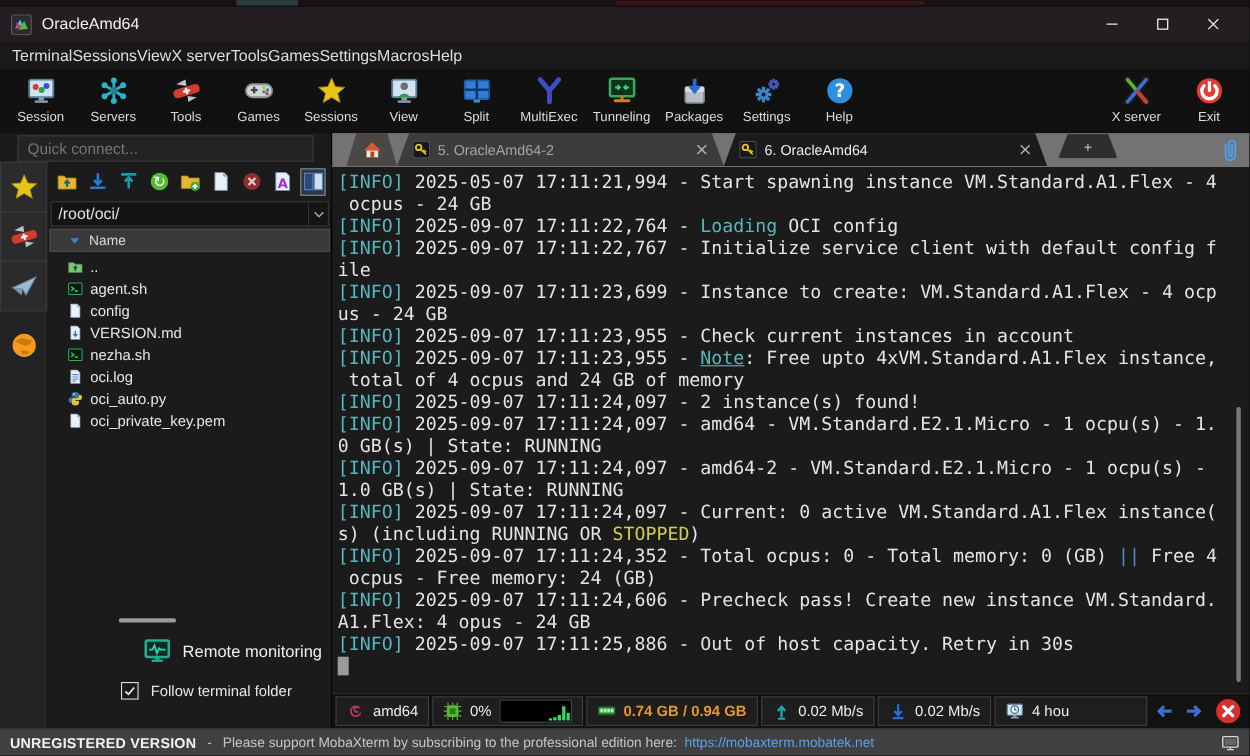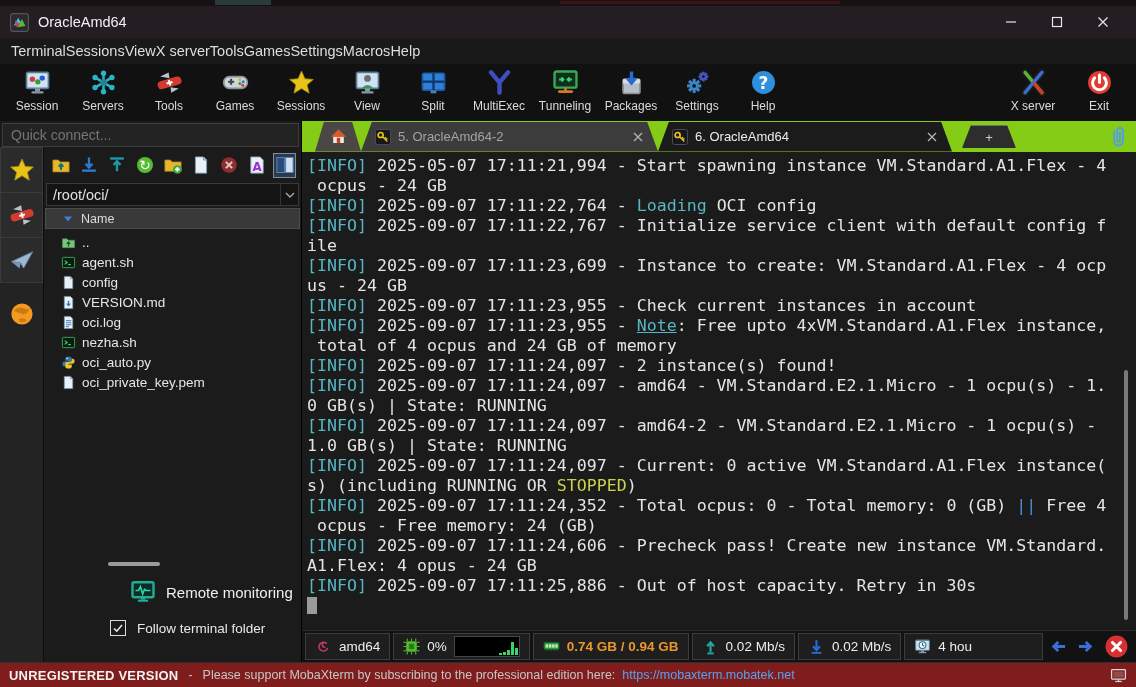--- a/index.html
+++ b/index.html
@@ -27,21 +27,21 @@
   
   .toolbar{height:57px;background:#111;display:flex;align-items:flex-start;padding:3px 4px 0;flex:0 0 auto}
   .tb-item{width:66px;display:flex;flex-direction:column;align-items:center;gap:3px;padding-top:2px;font-size:12px;color:#dcdcdc}
   .tb-ico{width:27px;height:27px}
   .tb-ico svg{width:100%;height:100%}
   .tb-spacer{flex:1}
 
   
   .main{flex:1;display:flex;min-height:0}
   .sidebar{width:302px;display:flex;flex-direction:column;background:#1b1b1b;border-right:1px solid #000;flex:0 0 auto}
-  .quickconnect{height:24px;margin:2px 2px 1px;background:#232323;border:1px solid #3d3d3d;font-size:14px;display:flex;align-items:center}
+  .quickconnect{height:24px;margin:2px 16px 1px;background:#232323;border:1px solid #3d3d3d;font-size:14px;display:flex;align-items:center}
   .quickconnect input{flex:1;background:transparent;border:none;outline:none;color:#8e8e8e;font-size:14px;padding:0 8px;font-family:"Liberation Sans",sans-serif}
   .side-body{flex:1;display:flex;min-height:0}
   .rail{width:44px;background:#232323;display:flex;flex-direction:column;flex:0 0 auto;border-right:1px solid #0d0d0d}
   .rail-btn{height:46px;border:1px solid #3a3a3a;background:#2b2b2b;display:flex;align-items:center;justify-content:center;margin:-1px 0 0}
   .rail-btn.plain{background:transparent;border-color:transparent;margin-top:8px}
   .rail-btn svg{width:26px;height:26px}
   .filepanel{flex:1;display:flex;flex-direction:column;min-width:0;background:#1b1b1b;padding-bottom:14px}
   .file-toolbar{height:34px;display:flex;align-items:center;gap:5px;padding:0 5px;flex:0 0 auto}
   .ft-btn{width:25px;height:25px;display:flex;align-items:center;justify-content:center;border:1px solid transparent}
   .ft-btn.sel{background:#2e3947;border:1px solid #7d8ea2}
@@ -55,21 +55,21 @@
   .file-row svg{width:15px;height:15px;flex:0 0 auto}
   .divider-handle{width:52px;height:4px;background:#9a9a9a;border-radius:2px;margin:4px 0 10px 64px;flex:0 0 auto}
   .remote-row{display:flex;align-items:center;gap:11px;padding-left:87px;height:32px;font-size:15px;color:#efefef;flex:0 0 auto}
   .remote-row svg{width:24px;height:24px}
   .follow-row{display:flex;align-items:center;gap:11px;padding-left:66px;height:40px;font-size:13.5px;color:#e8e8e8;flex:0 0 auto}
   .checkbox{width:16px;height:16px;border:1.5px solid #dcdcdc;background:transparent;display:flex;align-items:center;justify-content:center}
   .checkbox svg{width:12px;height:12px}
 
   
   .rightcol{flex:1;display:flex;flex-direction:column;min-width:0;background:#0f0f0f}
-  .tabbar{height:31px;display:flex;align-items:center;padding-left:13px;background:#84cc16;flex:0 0 auto}
+  .tabbar{height:31px;display:flex;align-items:flex-start;padding-left:13px;background:#737373;flex:0 0 auto}
   .home-tab{width:46px;height:30px;background:#4b4745;clip-path:polygon(9px 0,calc(100% - 9px) 0,100% 100%,0 100%);display:flex;align-items:center;justify-content:center}
   .home-tab svg{width:17px;height:17px}
   .tab{height:30px;display:flex;align-items:center;gap:7px;padding:0 14px;font-size:13px;clip-path:polygon(11px 0,calc(100% - 11px) 0,100% 100%,0 100%)}
   .tab.inactive{background:#3c3c3c;color:#a4a4a4;width:297px}
   .tab.active{background:#1b1b1b;color:#ececec;width:294px}
   .tab .key{width:16px;height:16px;flex:0 0 auto}
   .tab .lbl{flex:1;white-space:nowrap;overflow:hidden}
   .tab .cls{width:12px;height:12px;flex:0 0 auto}
   .plus-tab{width:54px;height:23px;margin-left:10px;background:#2d2d2d;border:1px solid #6e6e6e;border-bottom:none;clip-path:polygon(9px 0,calc(100% - 9px) 0,100% 100%,0 100%);display:flex;align-items:center;justify-content:center;color:#cccccc;font-size:13px}
   .clip-wrap{margin-left:auto;margin-right:6px;align-self:center;width:22px;height:22px}
@@ -88,21 +88,21 @@
   .cell .accent{color:#e8972a;font-weight:bold}
   .cell.grow{flex:1;min-width:0;overflow:hidden}
   .graph{width:66px;height:21px;background:#000;border:1px solid #464646;position:relative;overflow:hidden}
   .graph i{position:absolute;bottom:1px;width:3px;background:#3ad46a}
   .nav-btn{width:24px;height:24px;display:flex;align-items:center;justify-content:center}
   .nav-btn svg{width:19px;height:19px}
   .term-close{width:25px;height:25px;margin:0 4px}
   .term-close svg{width:25px;height:25px}
 
   
-  .footer{height:25px;background:#7f1d1d;border-top:1px solid #2e2e2e;display:flex;align-items:center;padding:2px 9px;font-size:12.5px;color:#c6c6c6;flex:0 0 auto}
+  .footer{height:25px;background:#404040;border-top:1px solid #2e2e2e;display:flex;align-items:center;padding:2px 9px;font-size:12.5px;color:#c6c6c6;flex:0 0 auto}
   .footer .bold{font-weight:bold;font-size:13px;color:#f2f2f2;letter-spacing:.2px}
   .footer .dash{margin:0 10px}
   .footer .link{color:#5aa0f0;margin-left:7px}
   .footer .mon{margin-left:auto;width:17px;height:17px}
   .footer .mon svg{width:17px;height:17px}
 </style>
 </head>
 <body>
 
 <div class="app">
@@ -475,40 +475,40 @@
                   <svg viewBox="0 0 16 16">
                     <path d="M3.5 1.5 L10 1.5 L12.5 4 L12.5 14.5 L3.5 14.5 Z" fill="#e8f0f8" stroke="#7a92a8" stroke-width="0.7"></path>
                     <path d="M8 6 L8 11 M6 9.2 L8 11.3 L10 9.2" stroke="#2a7ad4" stroke-width="1.4" fill="none"></path>
                   </svg>
                 </span>
                 <span>VERSION.md</span>
               </div>
               <div class="file-row">
                 <span style="display:flex">
                   <svg viewBox="0 0 16 16">
+                    <rect x="1.5" y="2.5" width="13" height="11" rx="1" fill="#0e1a10" stroke="#3aa85a"></rect>
+                    <path d="M4 6 L6.5 8 L4 10" stroke="#3ad46a" stroke-width="1.3" fill="none"></path>
+                    <line x1="7.5" y1="10.2" x2="10.5" y2="10.2" stroke="#3ad46a" stroke-width="1.3"></line>
+                  </svg>
+                </span>
+                <span>nezha.sh</span>
+              </div>
+              <div class="file-row">
+                <span style="display:flex">
+                  <svg viewBox="0 0 16 16">
                     <path d="M3.5 1.5 L10 1.5 L12.5 4 L12.5 14.5 L3.5 14.5 Z" fill="#e8f0f8" stroke="#7a92a8" stroke-width="0.7"></path>
                     <g stroke="#4a86c8" stroke-width="1.1">
                       <line x1="5.2" y1="6" x2="11" y2="6"></line>
                       <line x1="5.2" y1="8.2" x2="11" y2="8.2"></line>
                       <line x1="5.2" y1="10.4" x2="11" y2="10.4"></line>
                       <line x1="5.2" y1="12.4" x2="8.5" y2="12.4"></line>
                     </g>
                   </svg>
                 </span>
                 <span>oci.log</span>
-              </div>
-              <div class="file-row">
-                <span style="display:flex">
-                  <svg viewBox="0 0 16 16">
-                    <rect x="1.5" y="2.5" width="13" height="11" rx="1" fill="#0e1a10" stroke="#3aa85a"></rect>
-                    <path d="M4 6 L6.5 8 L4 10" stroke="#3ad46a" stroke-width="1.3" fill="none"></path>
-                    <line x1="7.5" y1="10.2" x2="10.5" y2="10.2" stroke="#3ad46a" stroke-width="1.3"></line>
-                  </svg>
-                </span>
-                <span>nezha.sh</span>
               </div>
               <div class="file-row">
                 <span style="display:flex">
                   <svg viewBox="0 0 16 16">
                     <path d="M8 1.5 c-3 0 -3.5 1.4 -3.5 2.6 L4.5 6 L8 6 L8 6.8 L3.4 6.8 c-1.4 0 -1.9 1.6 -1.9 2.7 c0 1.2 0.5 2.5 1.9 2.5 L4.5 12 L4.5 10.4 c0 -1 0.8 -1.9 1.9 -1.9 L9.6 8.5 c1 0 1.9 -0.9 1.9 -1.9 L11.5 4.1 C11.5 2.6 10.4 1.5 8 1.5 Z" fill="#3a76a8"></path>
                     <path d="M8 14.5 c3 0 3.5 -1.4 3.5 -2.6 L11.5 10 L8 10 L8 9.2 L12.6 9.2 c1.4 0 1.9 -1.6 1.9 -2.7 c0 -1.2 -0.5 -2.5 -1.9 -2.5 L11.5 4 L11.5 5.6 c0 1 -0.8 1.9 -1.9 1.9 L6.4 7.5 c-1 0 -1.9 0.9 -1.9 1.9 L4.5 11.9 C4.5 13.4 5.6 14.5 8 14.5 Z" fill="#e8c430"></path>
                     <circle cx="6.6" cy="3.6" r="0.7" fill="#fff"></circle>
                   </svg>
                 </span>
                 <span>oci_auto.py</span>

